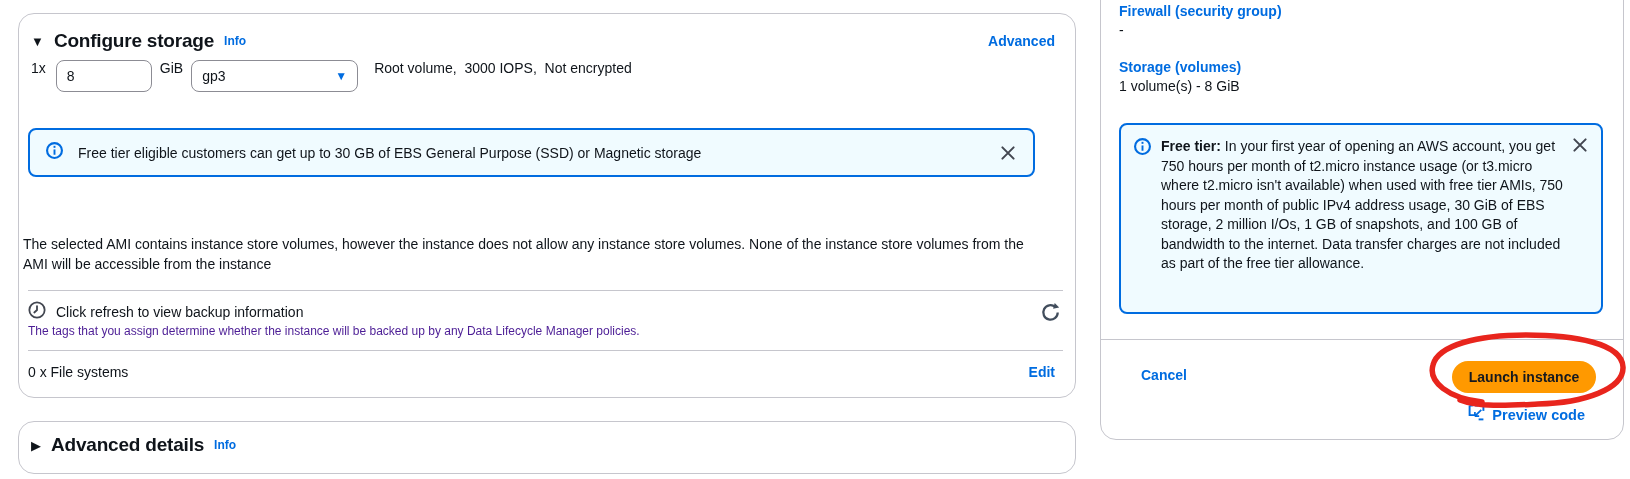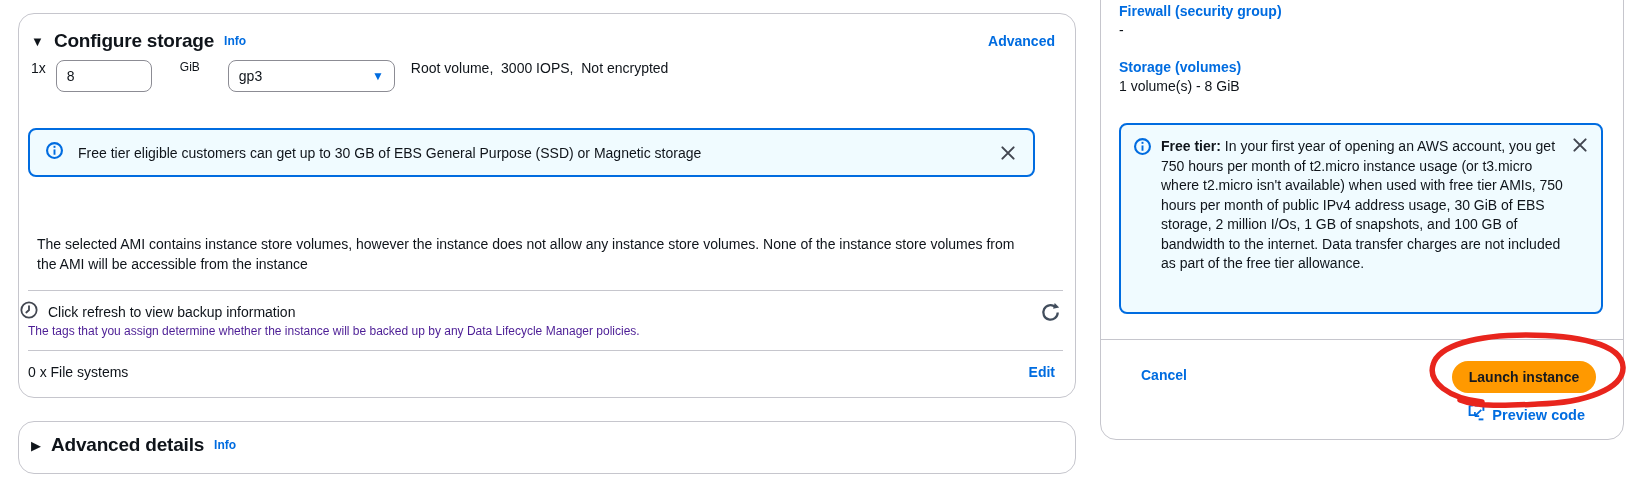--- a/index.html
+++ b/index.html
@@ -15,41 +15,41 @@
   .sec-title { font-size:19px; font-weight:700; letter-spacing:-0.2px; }
   .info-link { font-size:12px; font-weight:700; color:#006ce0; margin-left:10px; cursor:pointer; }
   .spacer { flex:1; }
   .blue-link { color:#006ce0; font-weight:700; font-size:14px; cursor:pointer; }
 
   #volume-row { position:absolute; left:12px; top:46px; display:flex; }
   #volume-mult { font-size:14px; margin-right:10px; }
   .field { height:32px; border:1px solid #8c8c94; border-radius:8px; background:#fff;
            font-size:14px; color:#0f141a; padding:0 10px; font-family:"Liberation Sans",sans-serif; }
   #size-input { width:96px; }
-  .unit { font-size:12px; margin:0 28px; }
+  .unit { font-size:14px; margin:0 8px; }
   #type-select { width:167px; display:flex; align-items:center; justify-content:space-between; cursor:pointer; }
   .select-caret { color:#006ce0; font-size:12px; }
   #volume-desc { font-size:14px; margin-left:16px; white-space:pre; }
 
   .flash { position:absolute; border:2px solid #006ce0; border-radius:8px; background:#f0fbff; }
   #tier-banner { left:9px; right:40px; top:114px; height:49px; display:flex; align-items:center; padding:0 16px; }
   #tier-banner .txt { font-size:14px; margin-left:15px; }
   .x-btn { background:none; border:none; cursor:pointer; padding:0; line-height:1; }
   .x-btn svg { display:block; }
 
   #add-volume-btn { position:absolute; left:9px; top:174px; height:32px; padding:0 18px;
       background:#fff; border:2px solid #006ce0; border-radius:16px; color:#006ce0;
       font-size:14px; font-weight:700; font-family:"Liberation Sans",sans-serif; cursor:pointer; }
 
-  #ami-note { position:absolute; left:18px; right:40px; top:220px; font-size:14px; line-height:20px; }
+  #ami-note { position:absolute; left:4px; right:40px; top:220px; font-size:14px; line-height:20px; }
 
   .divider { position:absolute; left:9px; right:12px; border-top:1px solid #c6c6cd; }
   #div1 { top:276px; } #div2 { top:336px; }
 
-  #backup-row { position:absolute; left:1px; top:287px; display:flex; align-items:center; }
+  #backup-row { position:absolute; left:9px; top:287px; display:flex; align-items:center; }
   #backup-row .txt { font-size:14px; margin-left:10px; }
   #backup-sub { position:absolute; left:9px; right:60px; top:310px; font-size:12px; color:#4c1d95; }
   #refresh-btn { position:absolute; right:14px; top:288px; background:none; border:none; cursor:pointer; }
 
   #fs-row { position:absolute; left:9px; right:20px; top:350px; display:flex; align-items:center; }
   #fs-label { font-size:14px; }
 
   
   #adv-card { left:18px; top:421px; width:1058px; height:53px; }
   #adv-header { top:12px; }

